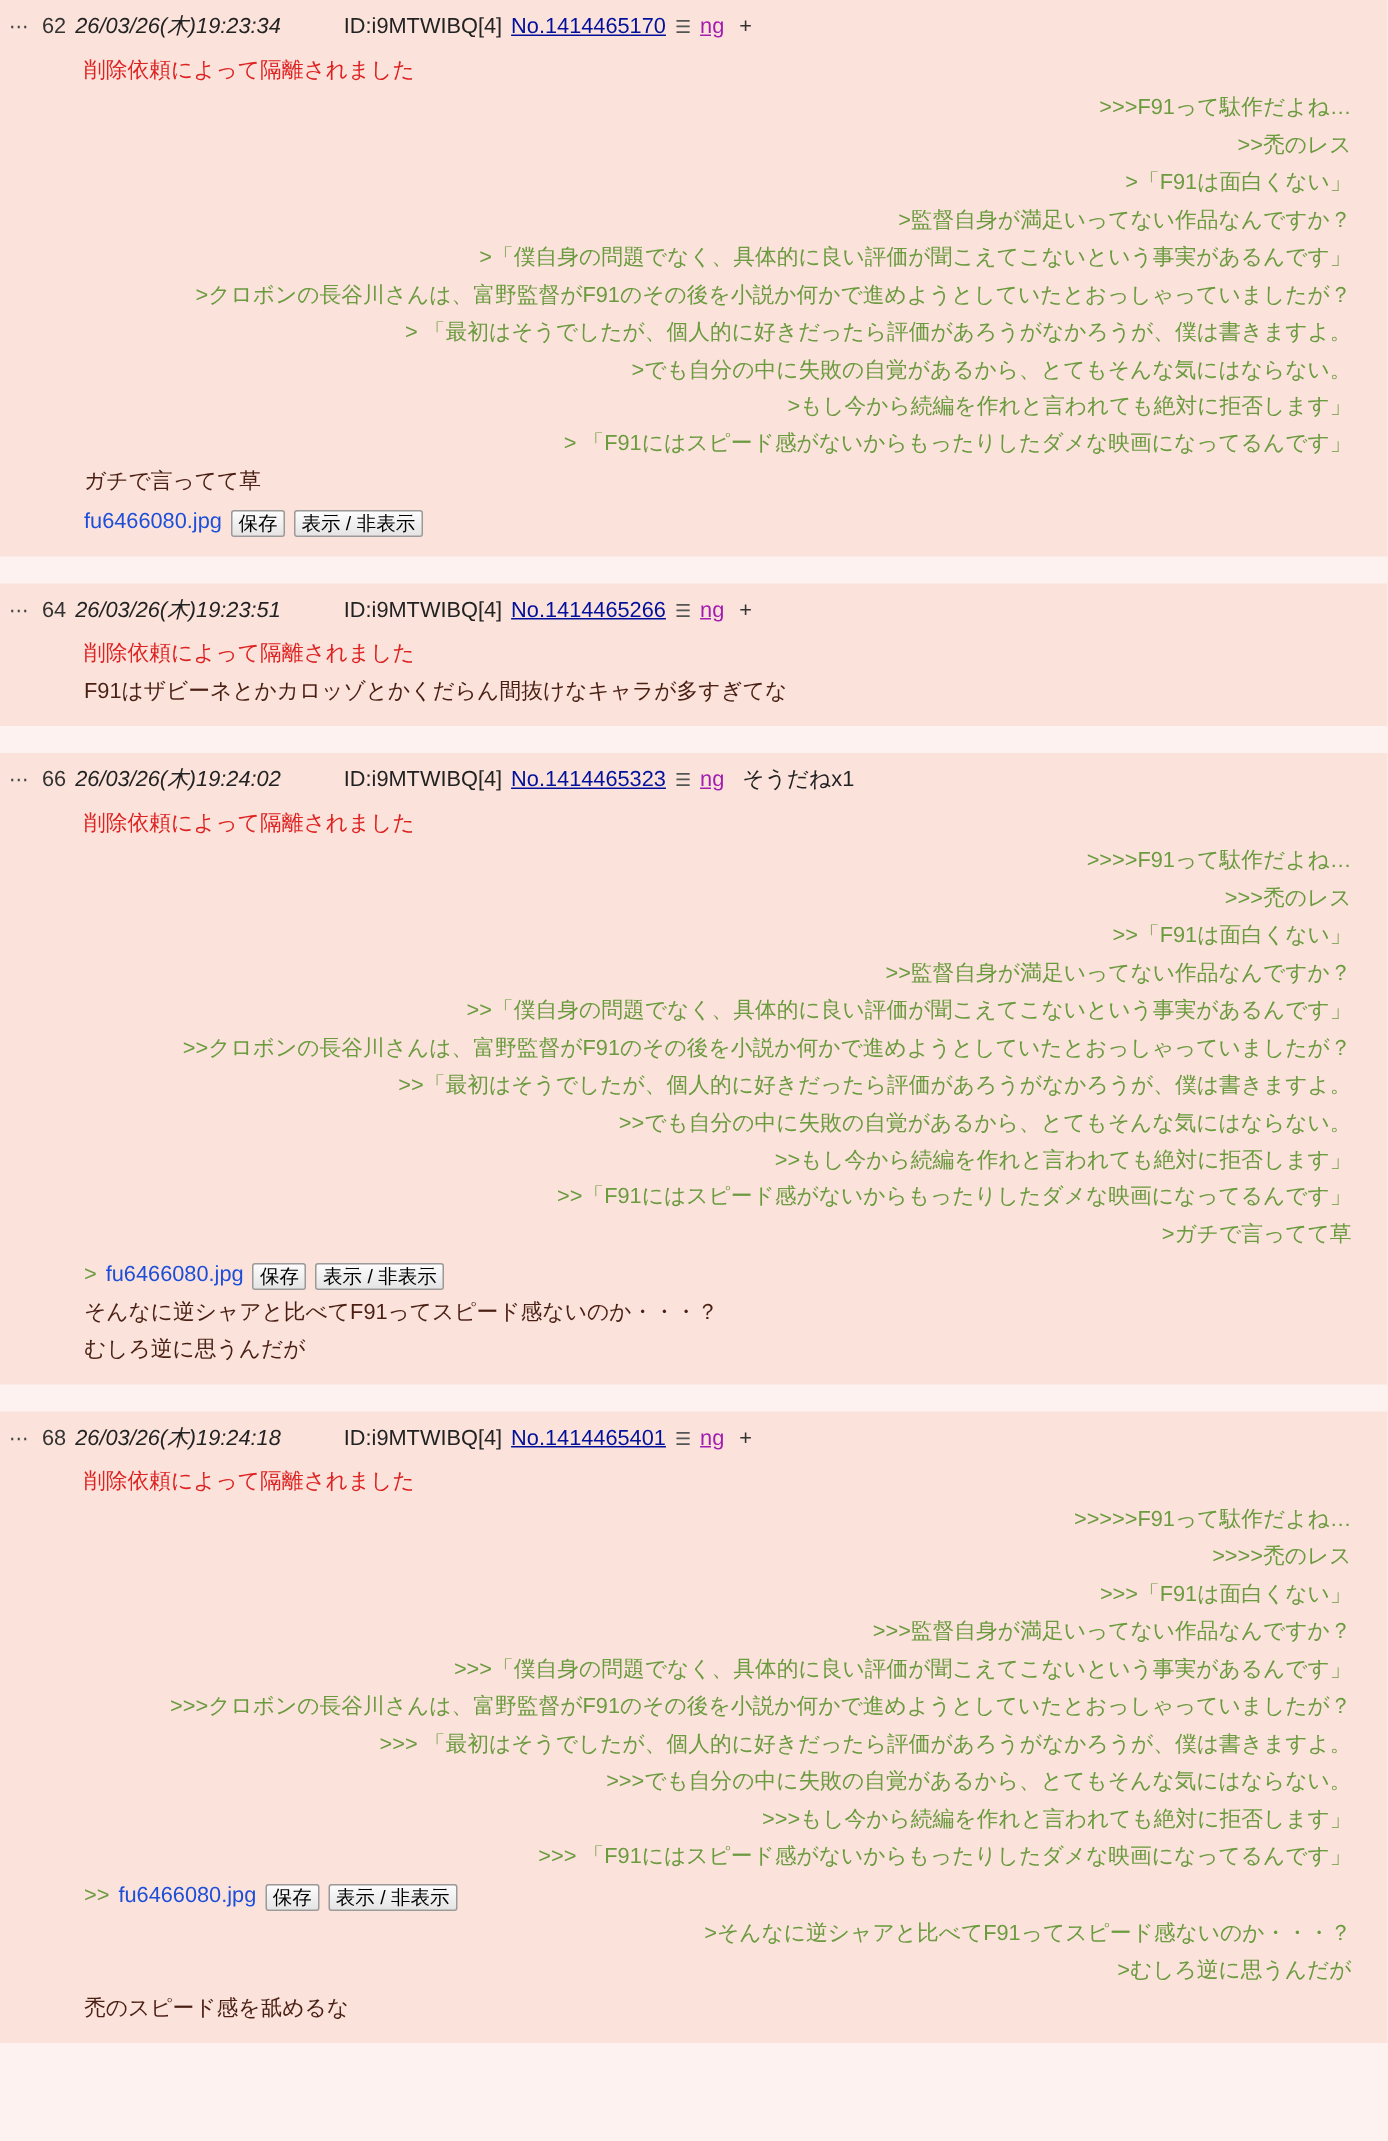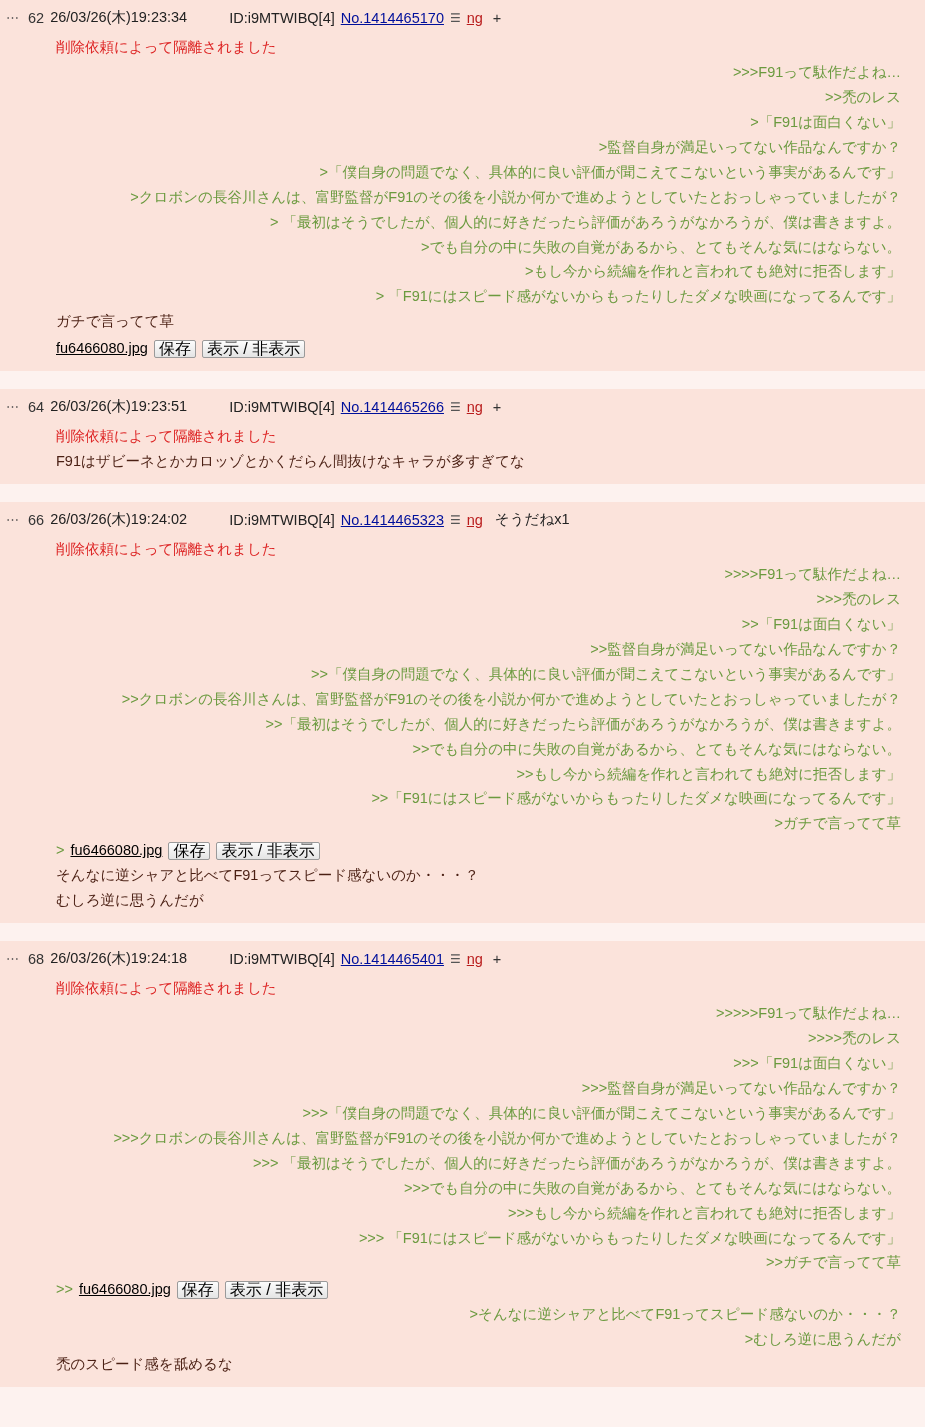--- a/index.html
+++ b/index.html
@@ -37,34 +37,34 @@
     font-size: 14.5px;
     white-space: nowrap;
   }
   .dots {
     color: #444;
     letter-spacing: 1px;
     font-size: 13px;
     margin-right: 2px;
   }
   .post-num { color: #333; }
-  .post-date { color: #222; }
+  .post-date { color: #222; font-style: italic; }
   .post-id { color: #222; margin-left: 36px; }
   .post-no {
     color: #00109b;
     text-decoration: underline;
   }
   .menu-icon {
     color: #555;
     font-size: 12px;
     letter-spacing: 0px;
     line-height: 1;
   }
   .ng-link {
-    color: #b91c1c;
+    color: #a21caf;
     text-decoration: underline;
   }
   .plus {
     color: #333;
     padding-left: 4px;
   }
   .sodane {
     color: #222;
     padding-left: 6px;
   }
@@ -77,34 +77,33 @@
     color: #dd2222;
   }
   .quote {
     color: #6b9a3f;
     text-align: right;
   }
   .plain {
     color: #4a1f13;
   }
   .filelink {
-    color: #000000;
-    text-decoration: underline;
+    color: #1d4ed8;
   }
   .line { white-space: normal; }
 
   .file-row {
     display: flex;
     align-items: center;
     gap: 6px;
     padding-top: 2px;
   }
   .btn {
     display: inline-block;
-    font-size: 16px;
+    font-size: 13px;
     font-family: "Liberation Sans", sans-serif;
     color: #000;
     background: linear-gradient(#fdfdfd, #e4e4e4);
     border: 1px solid #9a9a9a;
     border-radius: 2px;
     padding: 0px 4px 1px 4px;
     line-height: 15px;
     white-space: nowrap;
   }
   .bodywrap { max-width: 845px; }
@@ -213,21 +212,20 @@
         <div class="line quote">&gt;&gt;&gt;&gt;&gt;F91って駄作だよね…</div>
         <div class="line quote">&gt;&gt;&gt;&gt;禿のレス</div>
         <div class="line quote">&gt;&gt;&gt;「F91は面白くない」</div>
         <div class="line quote">&gt;&gt;&gt;監督自身が満足いってない作品なんですか？</div>
         <div class="line quote">&gt;&gt;&gt;「僕自身の問題でなく、具体的に良い評価が聞こえてこないという事実があるんです」</div>
         <div class="line quote">&gt;&gt;&gt;クロボンの長谷川さんは、富野監督がF91のその後を小説か何かで進めようとしていたとおっしゃっていましたが？</div>
         <div class="line quote">&gt;&gt;&gt; 「最初はそうでしたが、個人的に好きだったら評価があろうがなかろうが、僕は書きますよ。</div>
         <div class="line quote">&gt;&gt;&gt;でも自分の中に失敗の自覚があるから、とてもそんな気にはならない。</div>
         <div class="line quote">&gt;&gt;&gt;もし今から続編を作れと言われても絶対に拒否します」</div>
         <div class="line quote">&gt;&gt;&gt; 「F91にはスピード感がないからもったりしたダメな映画になってるんです」</div>
-        <div class="line quote">&gt;&gt;ガチで言ってて草</div>
         <div class="file-row line">
           <span class="quote">&gt;&gt;</span>
           <a class="filelink">fu6466080.jpg</a>
           <span class="btn">保存</span>
           <span class="btn">表示 / 非表示</span>
         </div>
         <div class="line quote">&gt;そんなに逆シャアと比べてF91ってスピード感ないのか・・・？</div>
         <div class="line quote">&gt;むしろ逆に思うんだが</div>
         <div class="line plain">禿のスピード感を舐めるな</div>
       </div>

